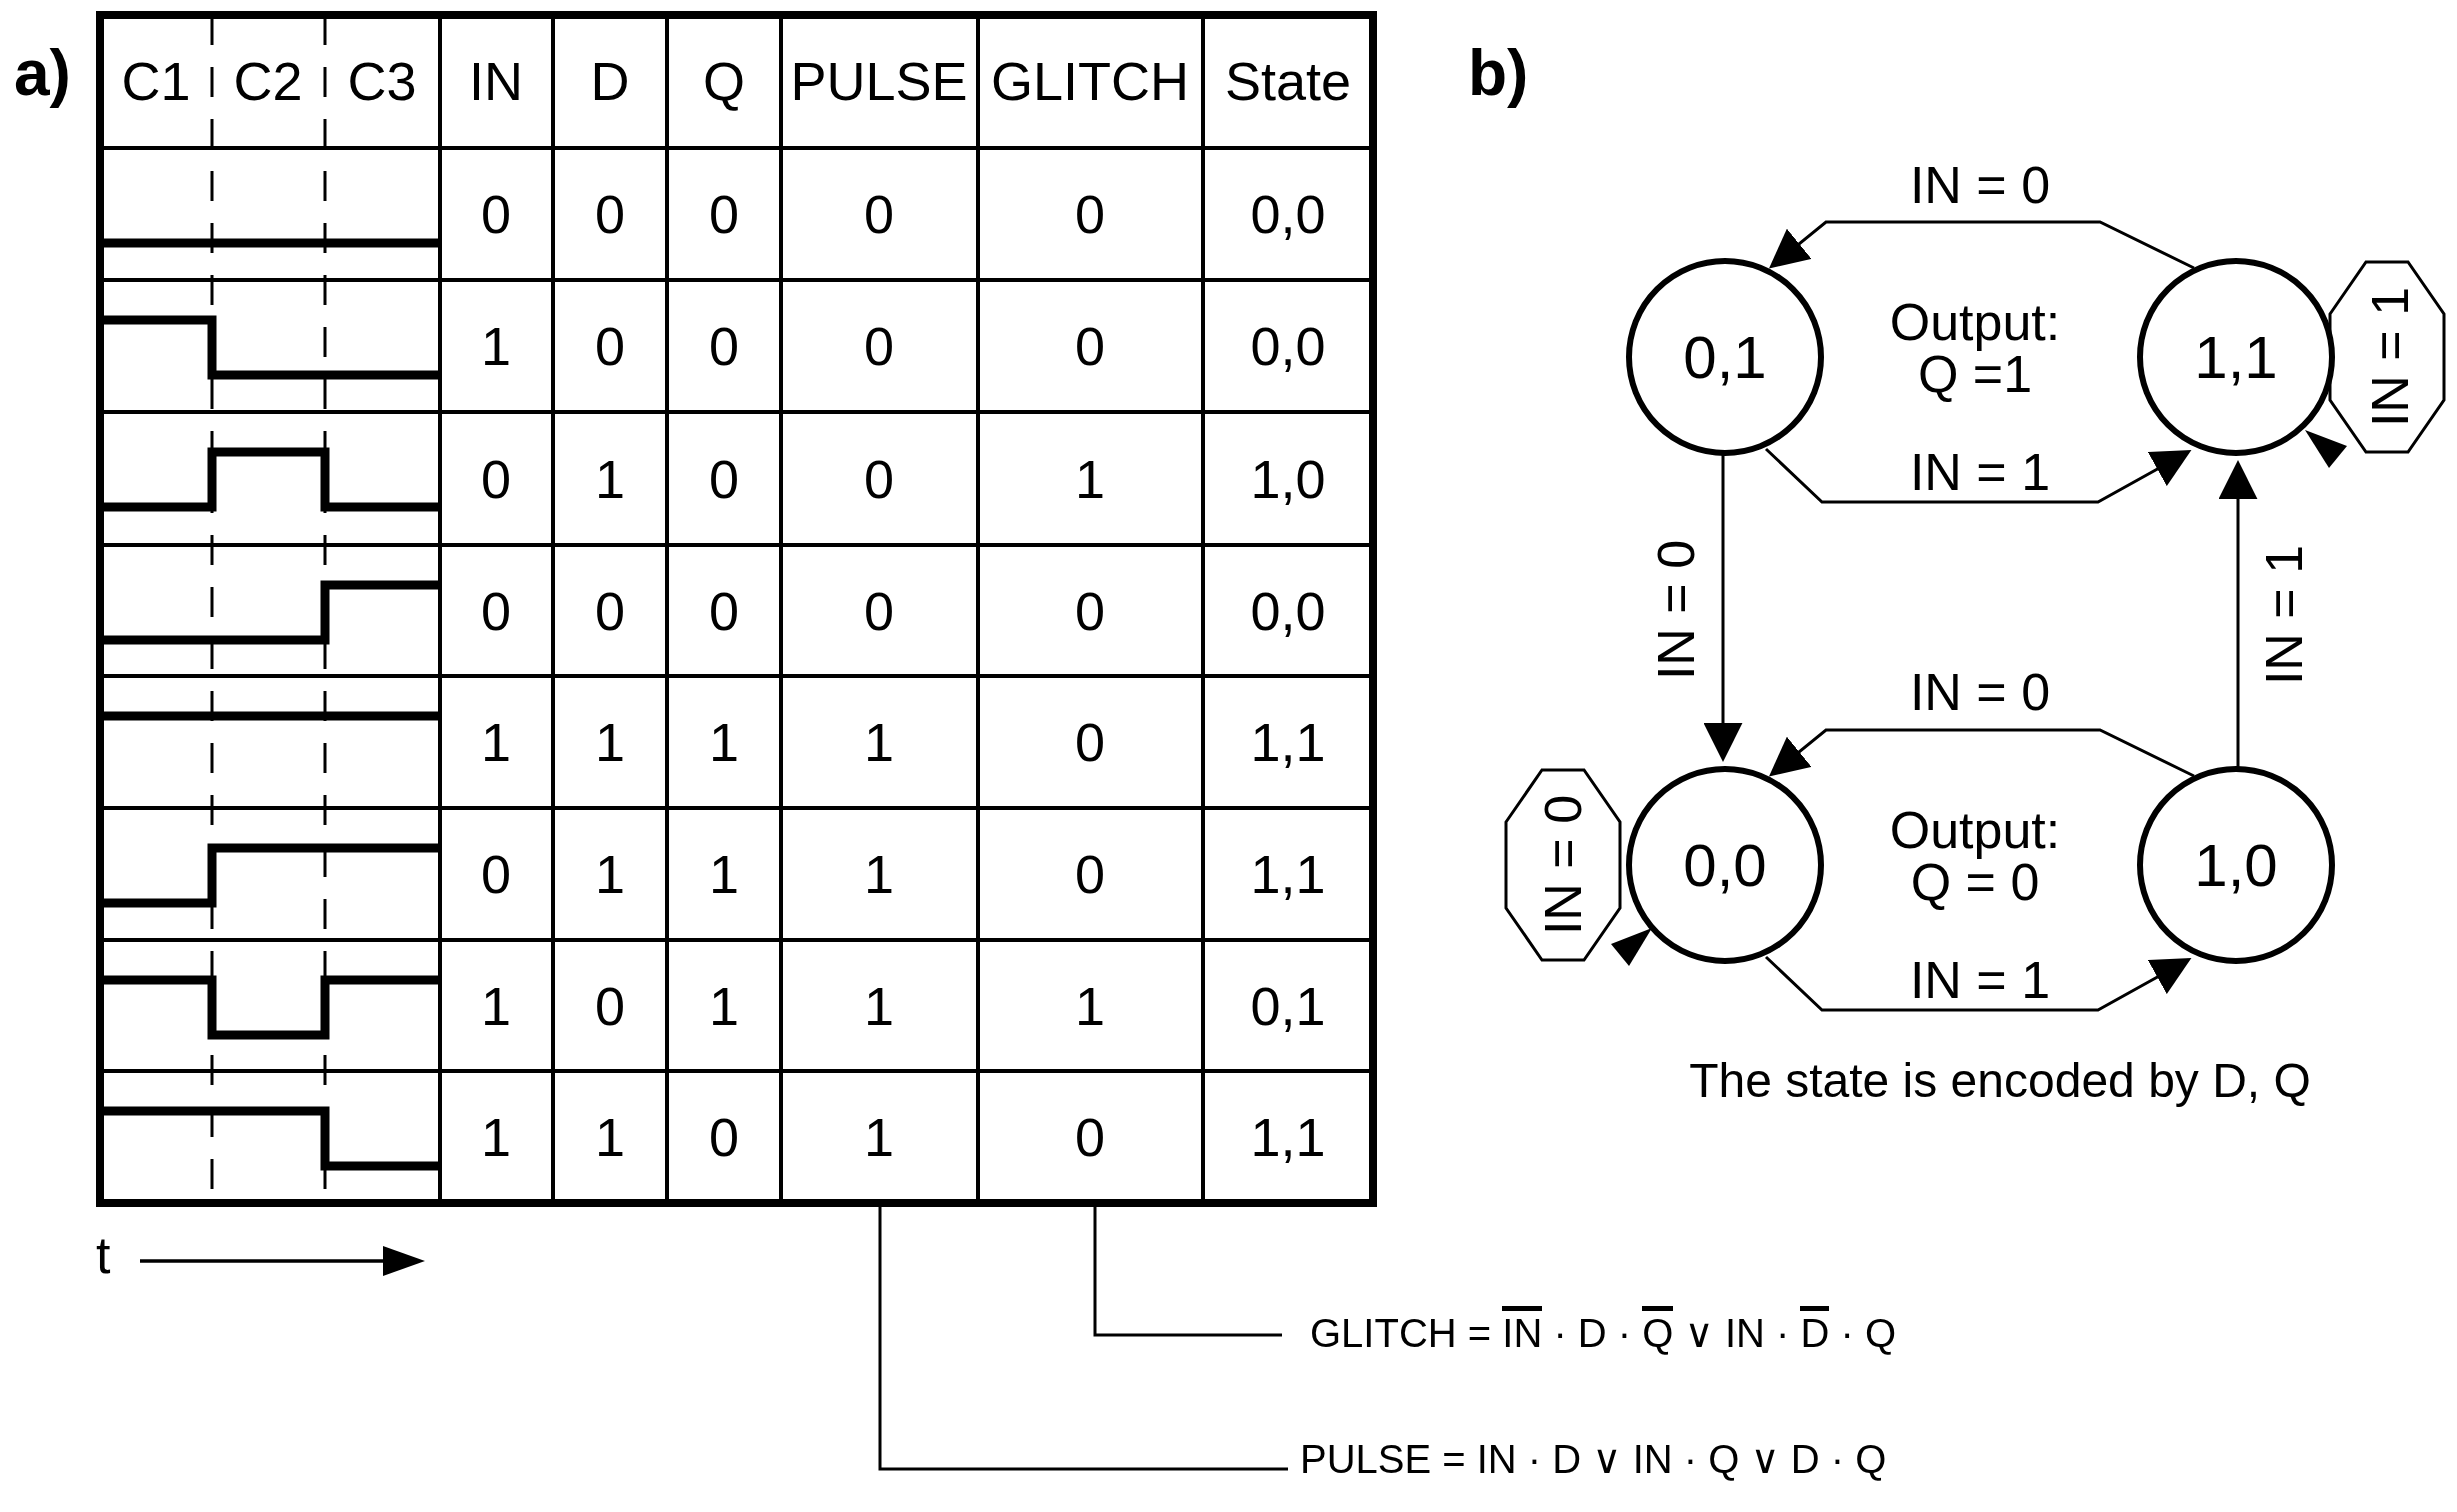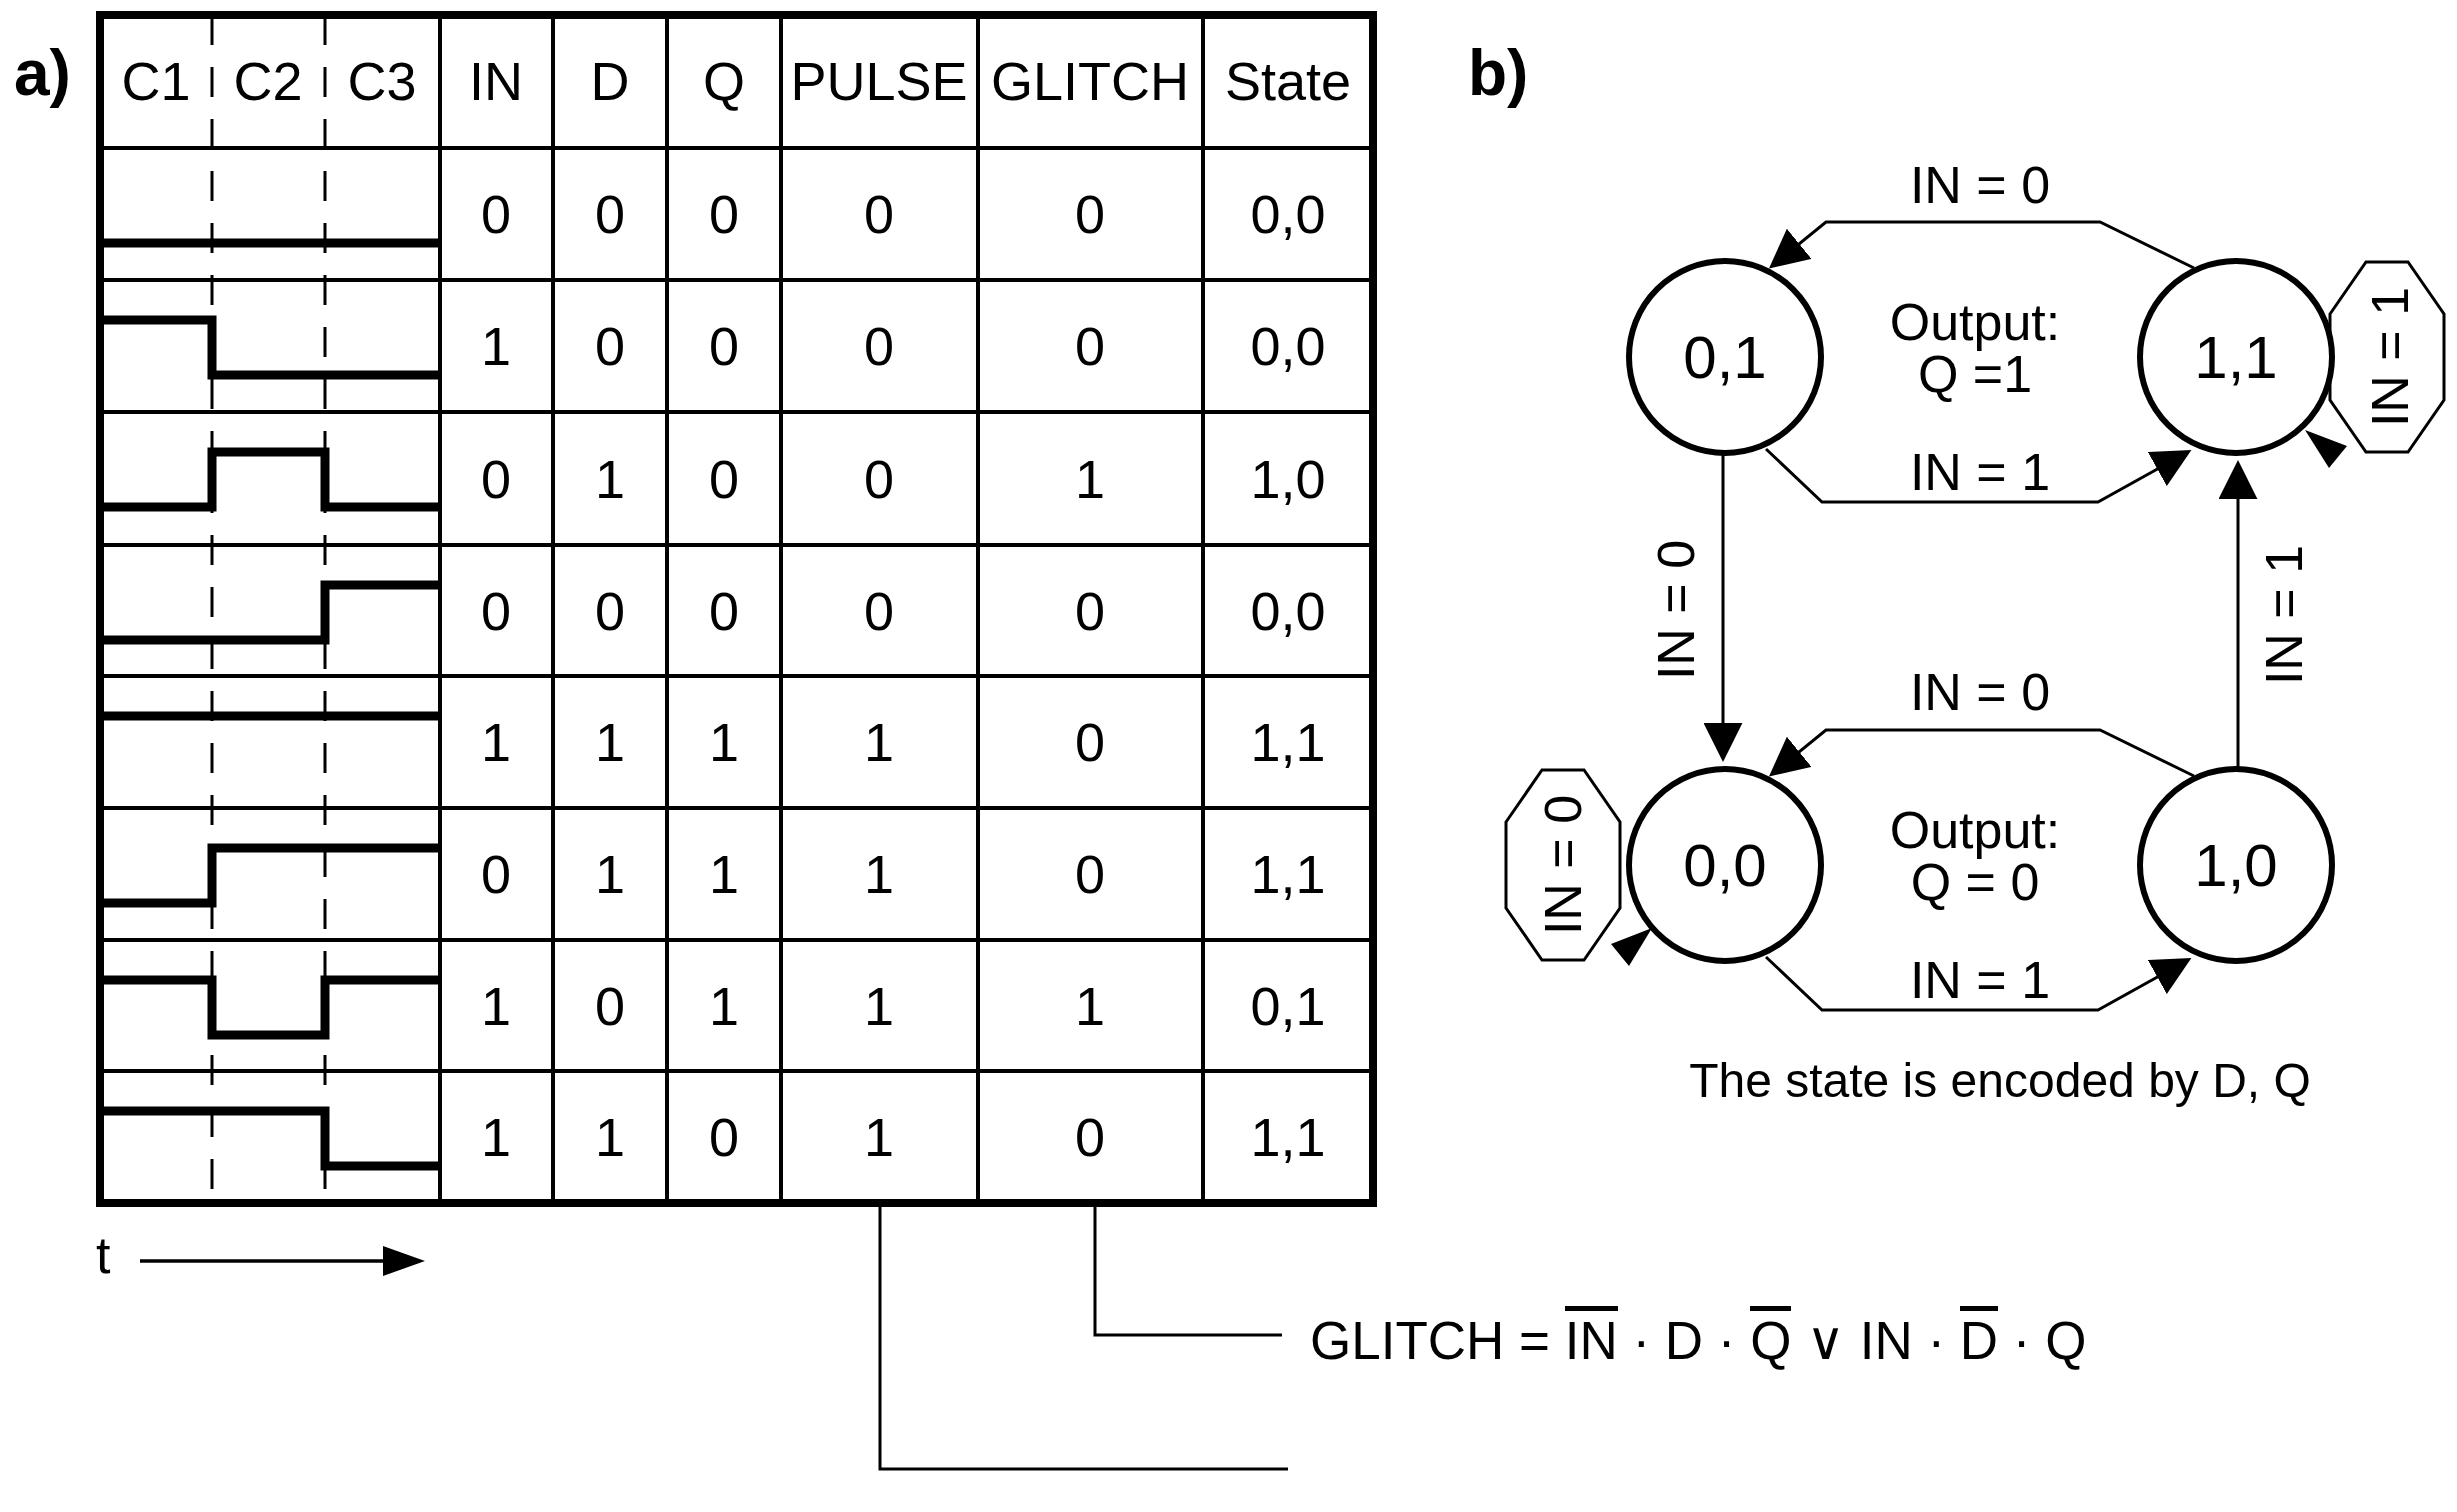--- a/index.html
+++ b/index.html
@@ -12,21 +12,21 @@
   .lbl{font-family:"Liberation Sans",sans-serif;font-size:52px;text-anchor:middle}
   .lblv{font-family:"Liberation Sans",sans-serif;font-size:52px;text-anchor:middle;dominant-baseline:central}
   .out{font-family:"Liberation Sans",sans-serif;font-size:52px;text-anchor:middle}
   .state{font-family:"Liberation Sans",sans-serif;font-size:60px;text-anchor:middle;dominant-baseline:central}
   .cap{font-family:"Liberation Sans",sans-serif;font-size:48px;text-anchor:middle}
   .tlab{font-family:"Liberation Sans",sans-serif;font-size:52px}
   .grid{stroke:#000;fill:none}
   .wave{stroke:#000;fill:none;stroke-width:9}
   .band{stroke:#000;fill:none;stroke-width:3}
   .node{fill:#fff;stroke:#000;stroke-width:6}
-  .eq{position:absolute;font-family:"Liberation Sans",sans-serif;font-size:53px;color:#000;white-space:pre}
+  .eq{position:absolute;font-family:"Liberation Sans",sans-serif;font-size:40px;color:#000;white-space:pre}
   .ov{border-top:5px solid #000}
 </style>
 </head>
 <body>
 
 <div id="canvas">
   <svg width="2457" height="1512" viewBox="0 0 2457 1512">
     <defs>
       <marker id="arr" viewBox="0 0 10 10" refX="9" refY="5" markerWidth="13" markerHeight="13" orient="auto-start-reverse">
         <path d="M0,0 L10,5 L0,10 z" fill="#000"></path>
@@ -163,13 +163,14 @@
       <text class="out" x="1975" y="392">Q =1</text>
       <text class="out" x="1975" y="848">Output:</text>
       <text class="out" x="1975" y="900">Q = 0</text>
 
       <text class="cap" x="2000" y="1097">The state is encoded by D, Q</text>
     </g>
   </svg>
 
   <div class="eq" style="left:1310px;top:1310px"><span>GLITCH = </span><span class="ov">IN</span><span> · D · </span><span class="ov">Q</span><span> ∨ IN · </span><span class="ov">D</span><span> · Q</span></div>
 
+  <div class="eq" style="left:1300px;top:1436px"><span>PULSE = IN · D ∨ IN · Q ∨ D · Q</span></div>
 </div>
 
 </body></html>

